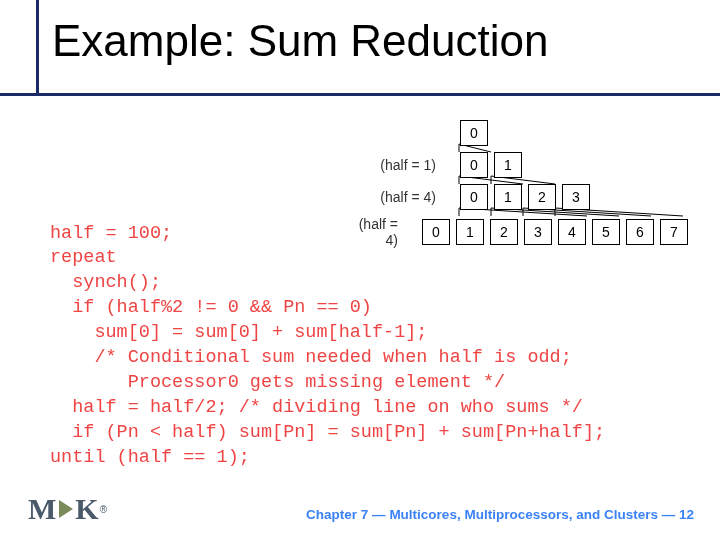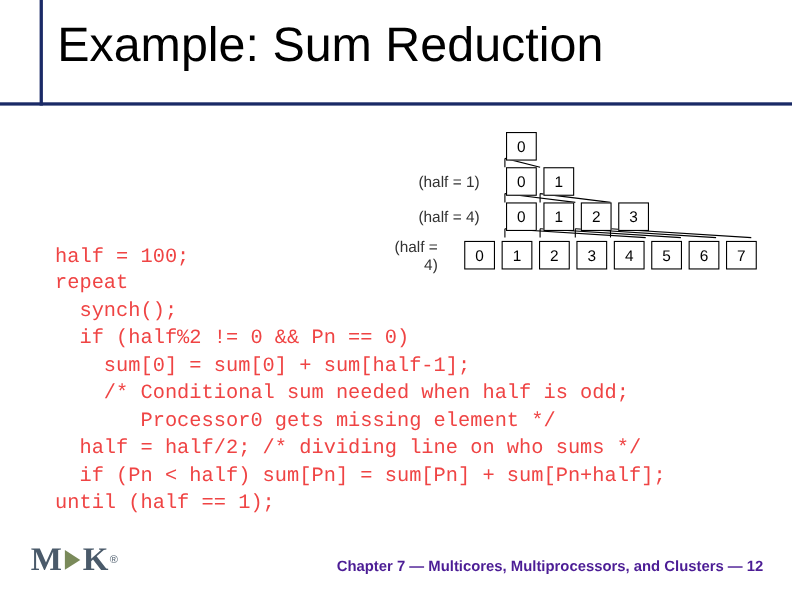--- a/index.html
+++ b/index.html
@@ -11,21 +11,21 @@
   .drow{display:flex;align-items:center;margin-bottom:6px}
   .dlbl{font-size:14px;color:#333;width:78px;text-align:right;margin-right:24px;font-family:Arial}
   .boxes{display:flex;gap:6px}
   .box{width:26px;height:24px;border:1px solid #000;display:flex;align-items:center;justify-content:center;font-size:14px;font-family:Arial;background:#fff}
   svg.tree{position:absolute;left:446px;top:120px;pointer-events:none}
   .code{position:absolute;left:50px;top:203px;font-family:"Courier New",monospace;font-size:18.5px;line-height:1.35;white-space:pre;color:#ef4444}
   .logo{position:absolute;left:28px;bottom:14px;display:flex;align-items:center}
   .mk{font-family:Georgia,serif;font-size:30px;font-weight:bold;letter-spacing:1px;color:#4a5a6a}
   .mk-tri{display:inline-block;width:0;height:0;border-left:14px solid #7a8a5a;border-top:9px solid transparent;border-bottom:9px solid transparent;margin:0 2px;vertical-align:-2px}
   .reg{font-size:10px;vertical-align:14px;color:#4a5a6a}
-  .footer{position:absolute;right:26px;bottom:18px;font-size:13.5px;font-weight:bold;color:#4c1d95}
+  .footer{position:absolute;right:26px;bottom:18px;font-size:13.5px;font-weight:bold;color:#3b82f6}
 </style>
 </head>
 <body>
 
 <div class="rule-v"></div>
 <div class="rule-h"></div>
 
 <div class="title">Example: Sum Reduction</div>
 
 <svg class="tree" width="270" height="120">

